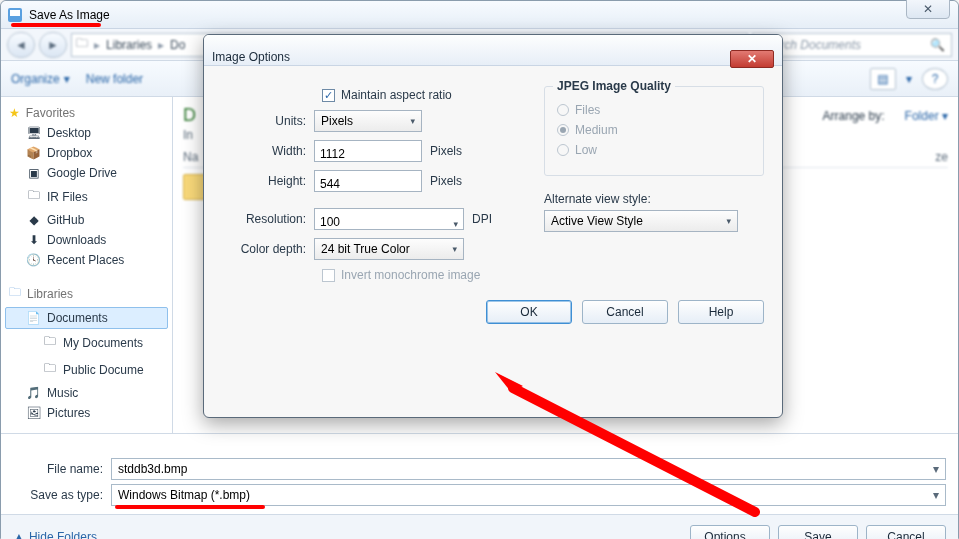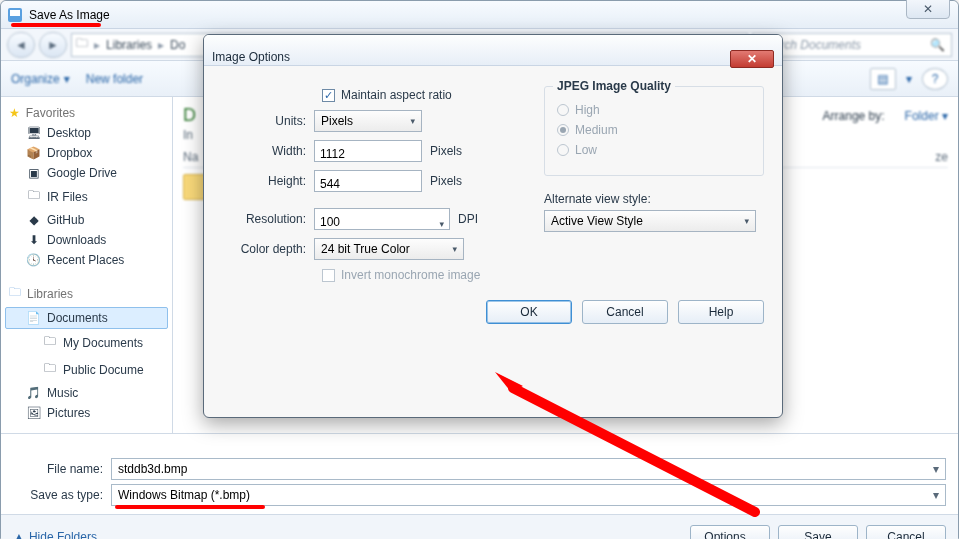--- a/index.html
+++ b/index.html
@@ -272,21 +272,21 @@
       </div>
       <div class="io-row">
         <div class="io-lbl">Height:</div>
         <div class="io-input" style="width:108px;">
             <span>544</span>
           </div>
         <span class="io-suffix">Pixels</span>
       </div>
       <div class="io-row" style="margin-top:16px;">
         <div class="io-lbl">Resolution:</div>
-        <div class="io-input" style="width:136px;">
+        <div class="io-input" style="width:150px;">
           <span>100</span>
             <span class="dd">▾</span>
         </div>
         <span class="io-suffix">DPI</span>
       </div>
       <div class="io-row">
         <div class="io-lbl">Color depth:</div>
         <div class="io-combo" style="width:150px;">
           <span>24 bit True Color</span>
             <span class="dd">▾</span>
@@ -297,34 +297,34 @@
           <span class="box"></span>
           <span>Invert monochrome image</span>
         </label>
       </div>
     </div>
     <div class="io-right">
       <div class="io-group">
         <span class="io-group-legend">JPEG Image Quality</span>
         <div class="io-radio">
             <span class="r"></span>
-            <span>High</span>
+            <span>Files</span>
           </div>
         <div class="io-radio sel">
             <span class="r"></span>
             <span>Medium</span>
           </div>
         <div class="io-radio">
             <span class="r"></span>
             <span>Low</span>
           </div>
       </div>
       <div class="io-altrow">
         <div style="color:#2a3a4a;margin-bottom:4px;">Alternate view style:</div>
-        <div class="io-combo" style="width:212px;">
+        <div class="io-combo" style="width:194px;">
           <span>Active View Style</span>
             <span class="dd">▾</span>
         </div>
       </div>
     </div>
   </div>
   <div class="io-buttons">
     <div class="io-btn default">OK</div>
     <div class="io-btn">Cancel</div>
     <div class="io-btn">Help</div>

